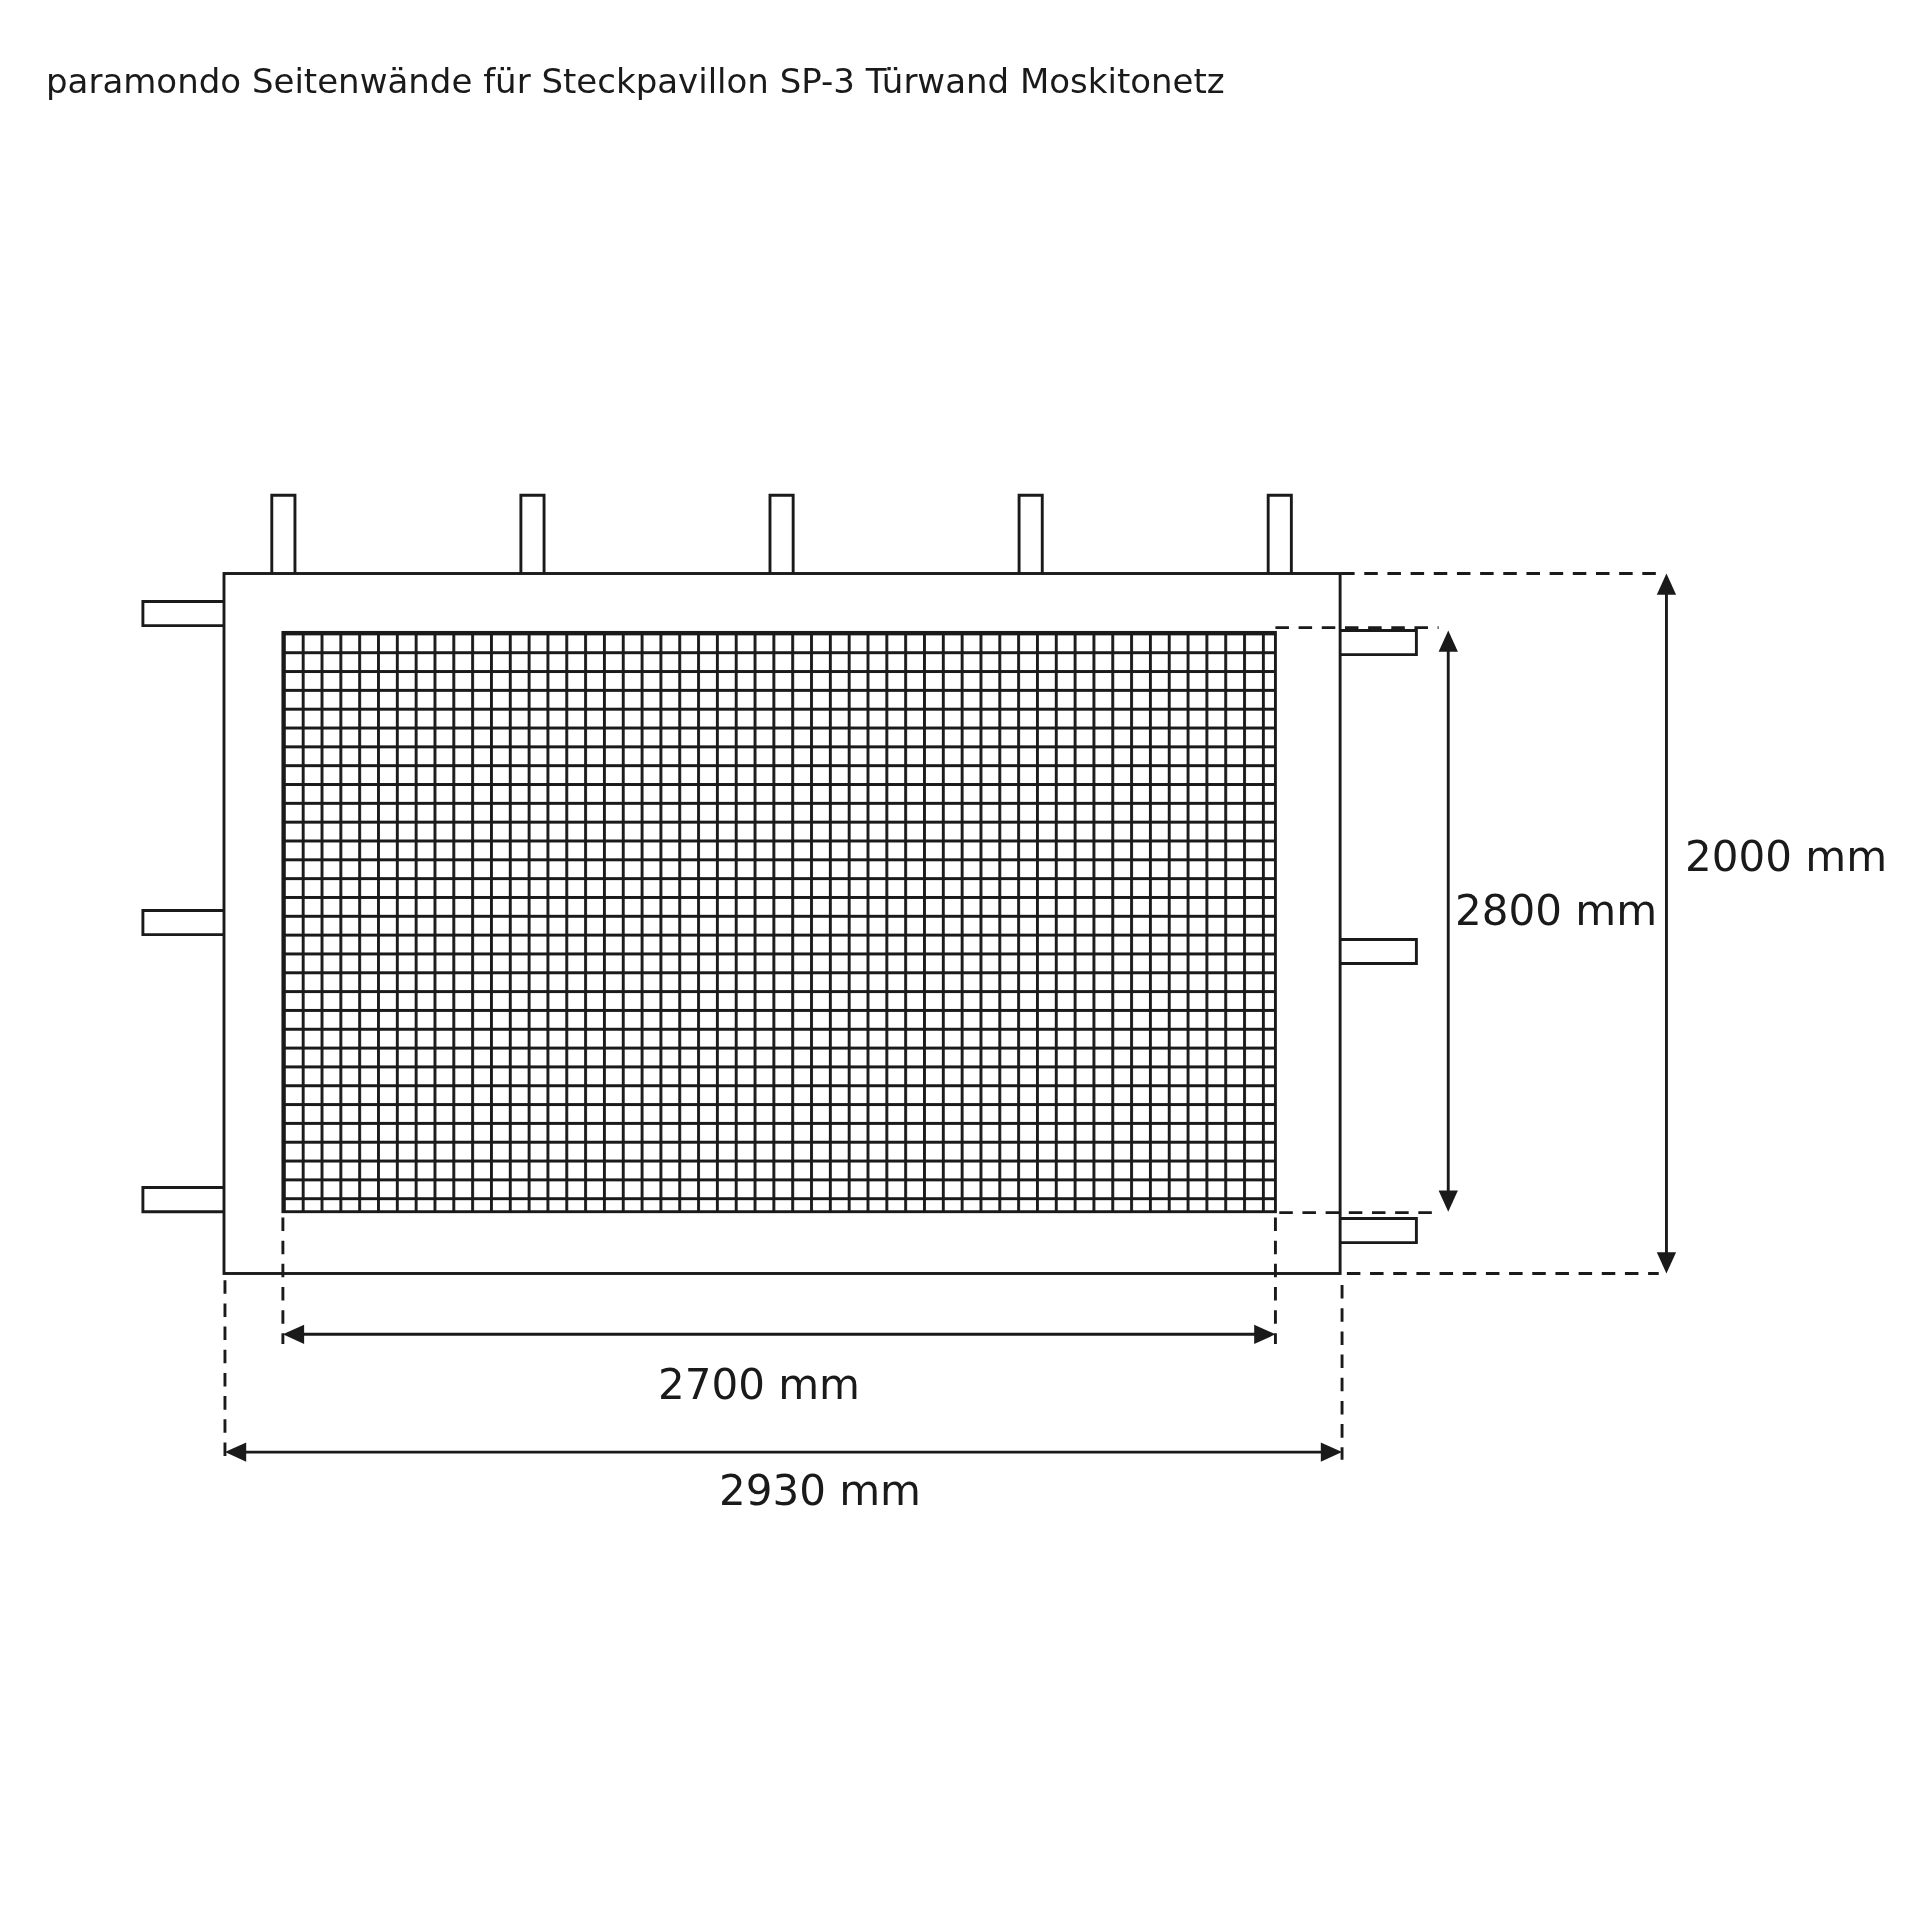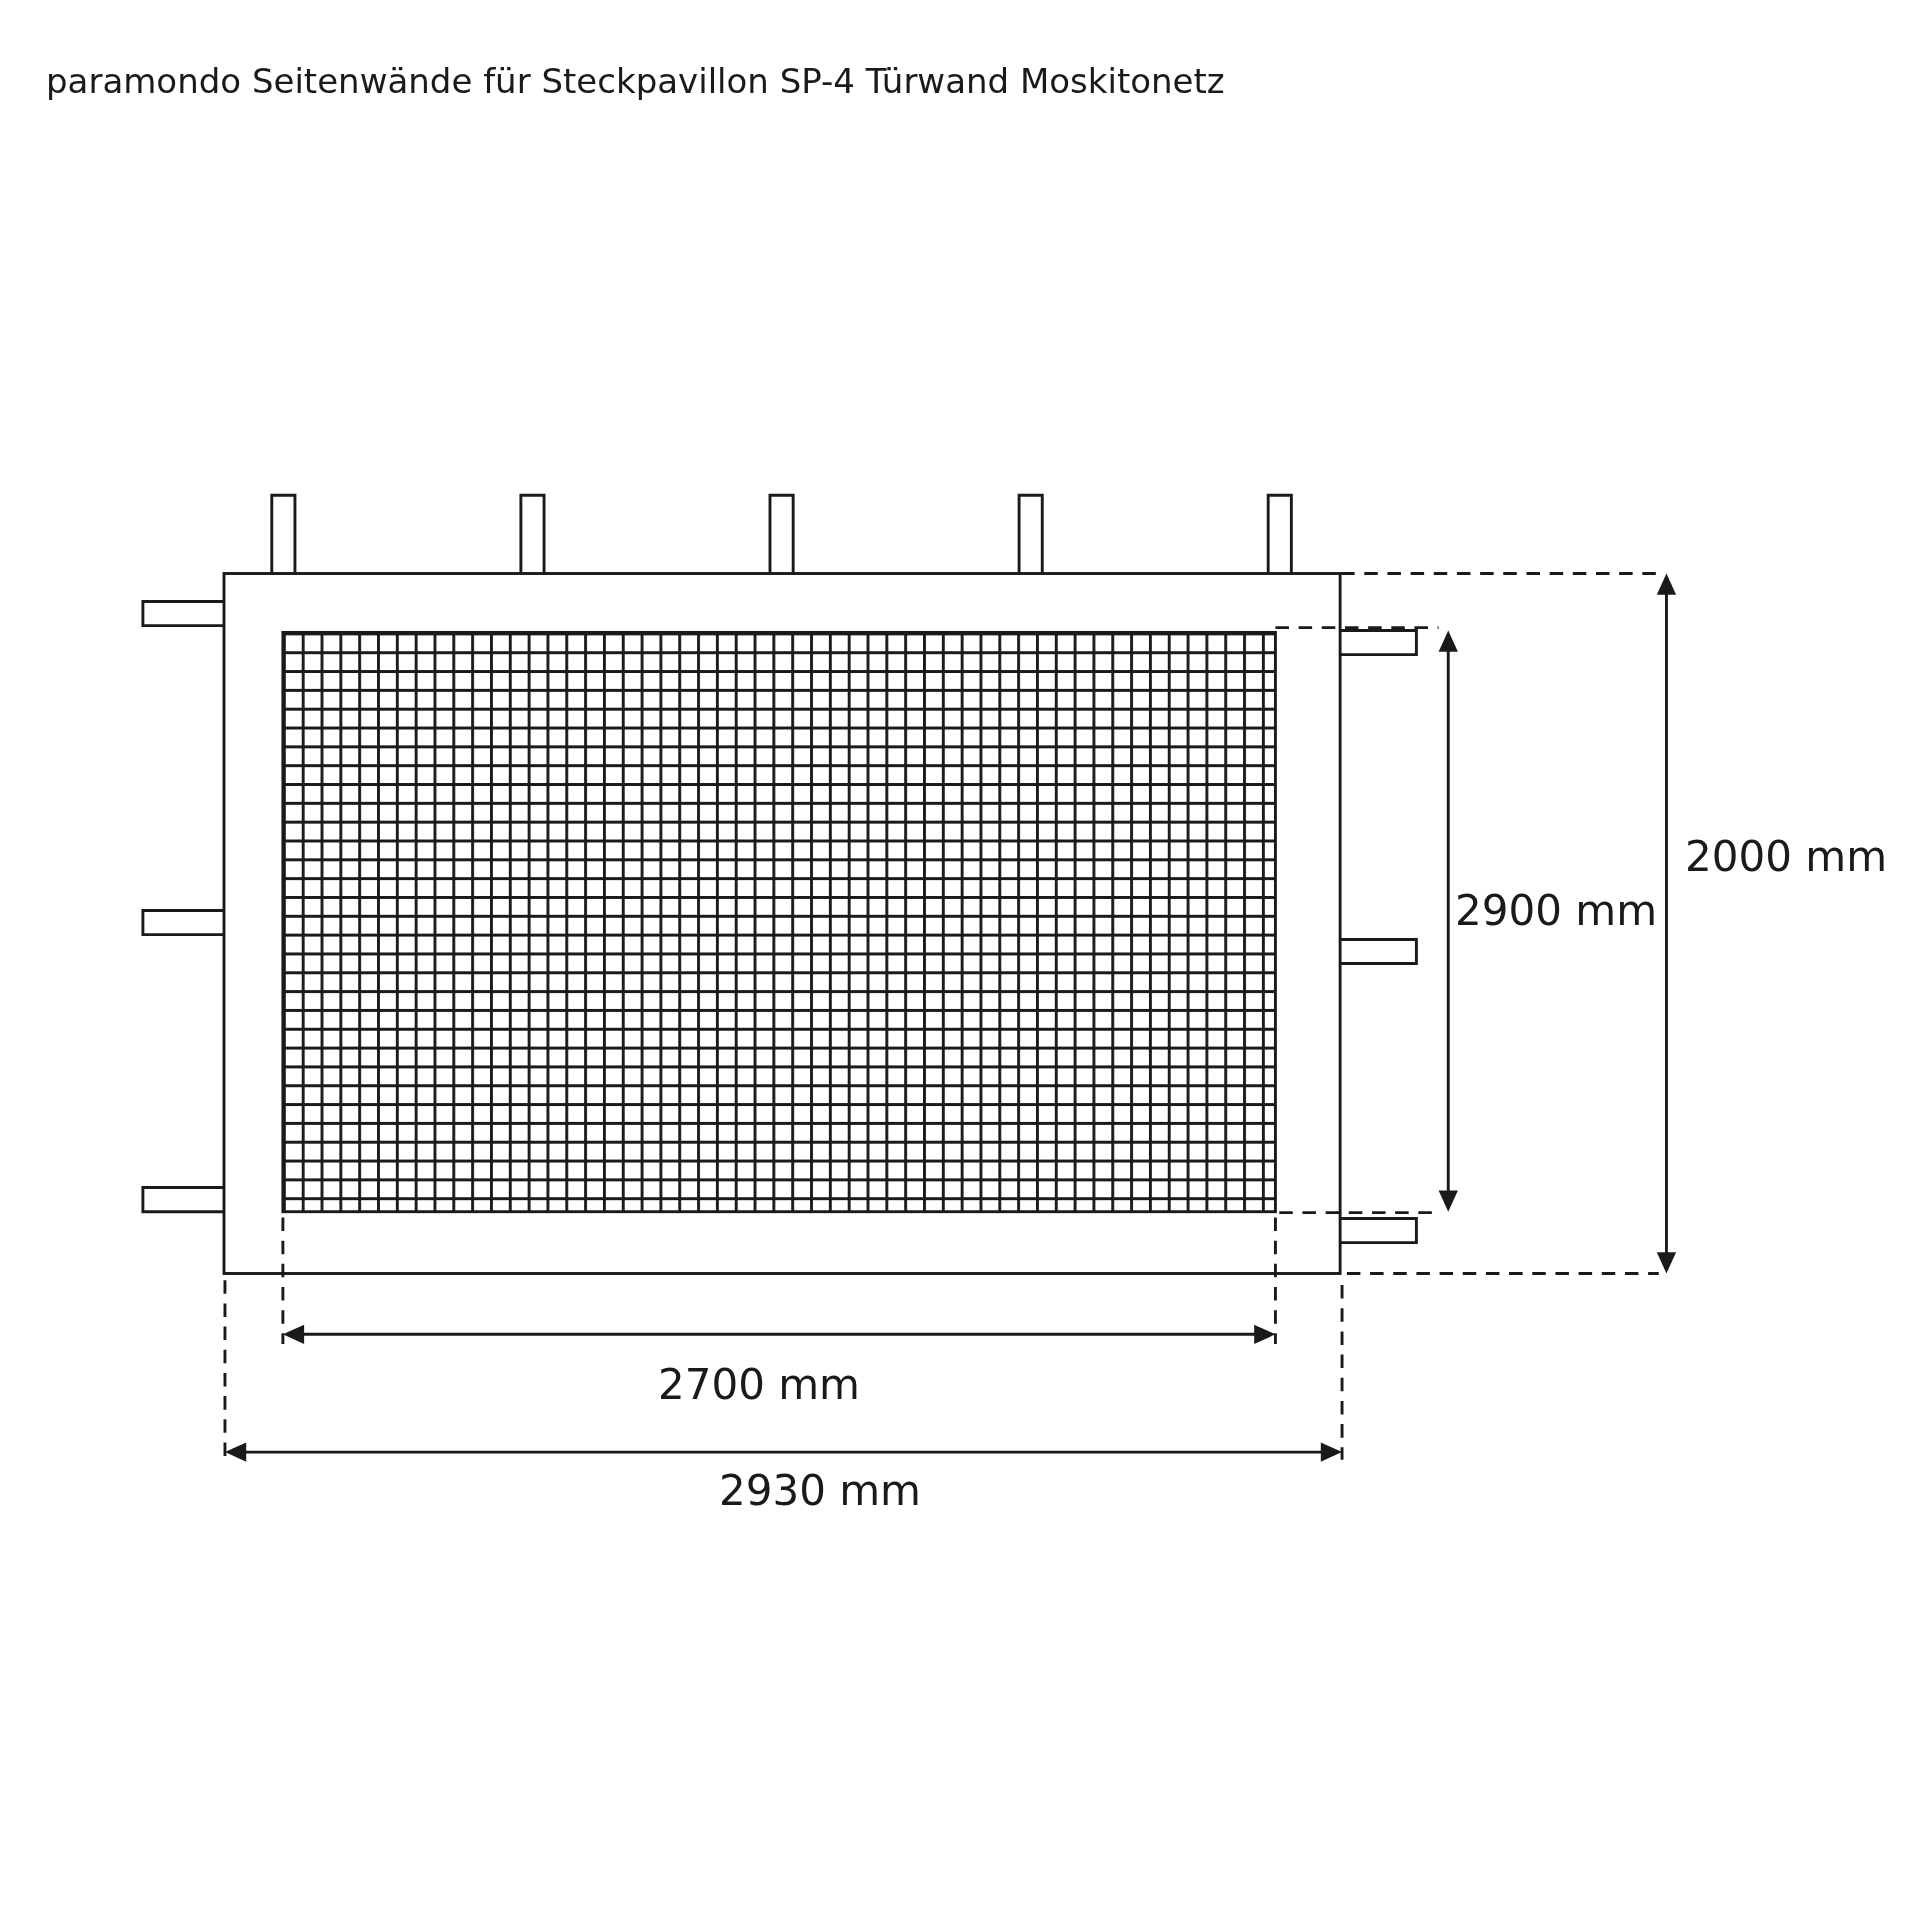--- a/index.html
+++ b/index.html
@@ -80,23 +80,23 @@
       <polygon points="1500,1255 1490,1233 1510,1233"></polygon>
       <polygon points="1726,594 1716,616 1736,616"></polygon>
       <polygon points="1726,1319 1716,1297 1736,1297"></polygon>
       <polygon points="293,1382 315,1372 315,1392"></polygon>
       <polygon points="1321,1382 1299,1372 1299,1392"></polygon>
       <polygon points="233,1504 255,1494 255,1514"></polygon>
       <polygon points="1390,1504 1368,1494 1368,1514"></polygon>
     </g>
   </svg>
 
-  <div class="title">paramondo Seitenwände für Steckpavillon SP-4 Türwand Moskitonetz</div>
+  <div class="title">paramondo Seitenwände für Steckpavillon SP-3 Türwand Moskitonetz</div>
 
-  <span class="lbl" style="left:1455px;top:890px">2900 mm</span>
+  <span class="lbl" style="left:1455px;top:890px">2800 mm</span>
 
   <span class="lbl" style="left:1685px;top:836px">2000 mm</span>
 
   <span class="lbl centered" style="left:759px;top:1364px">2700 mm</span>
 
   <span class="lbl centered" style="left:820px;top:1470px">2930 mm</span>
 
 </div>
 
 

